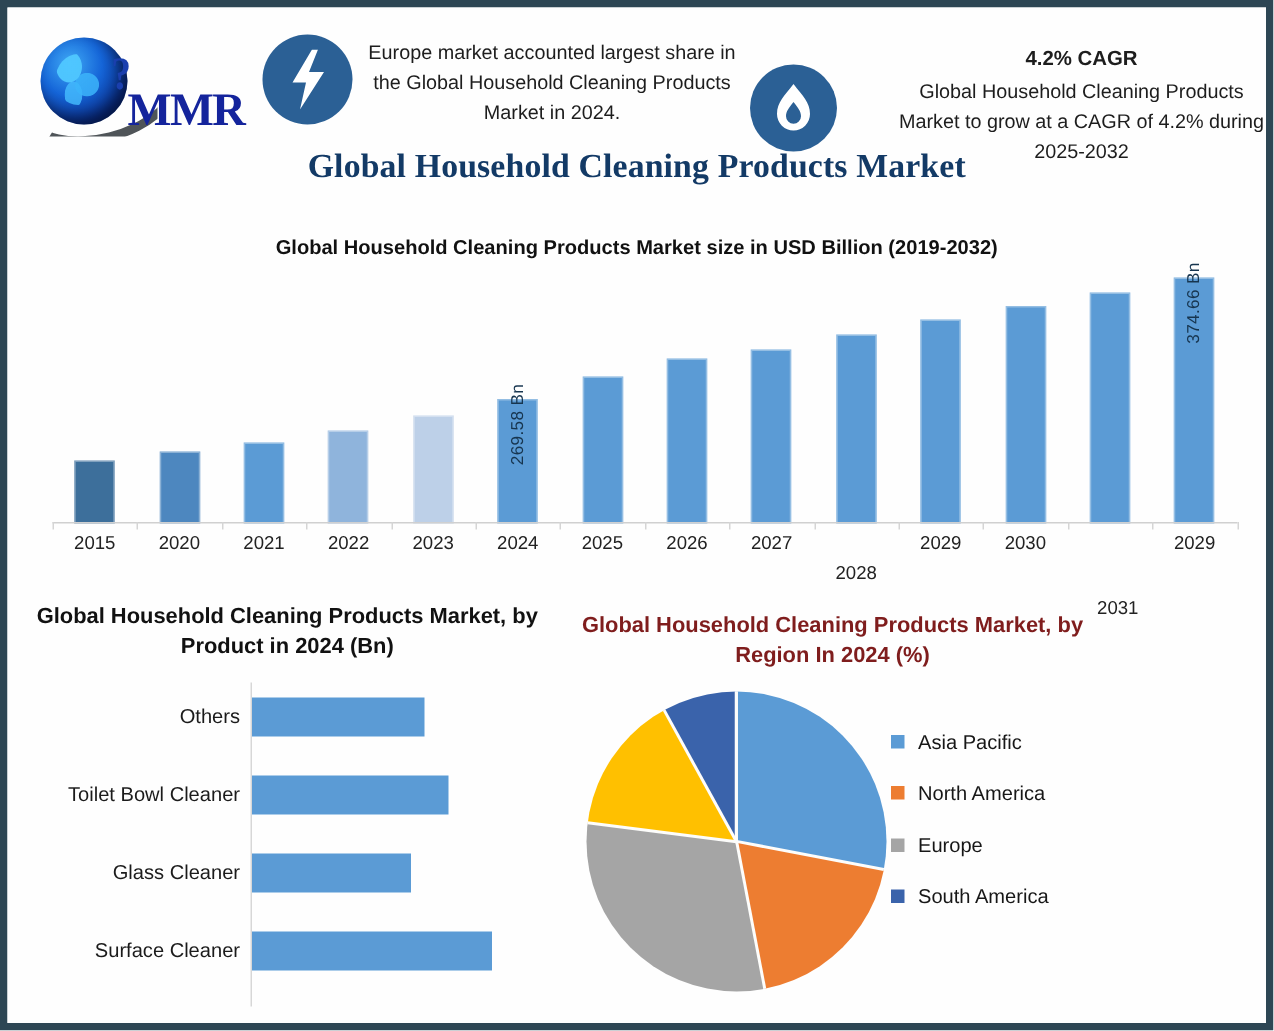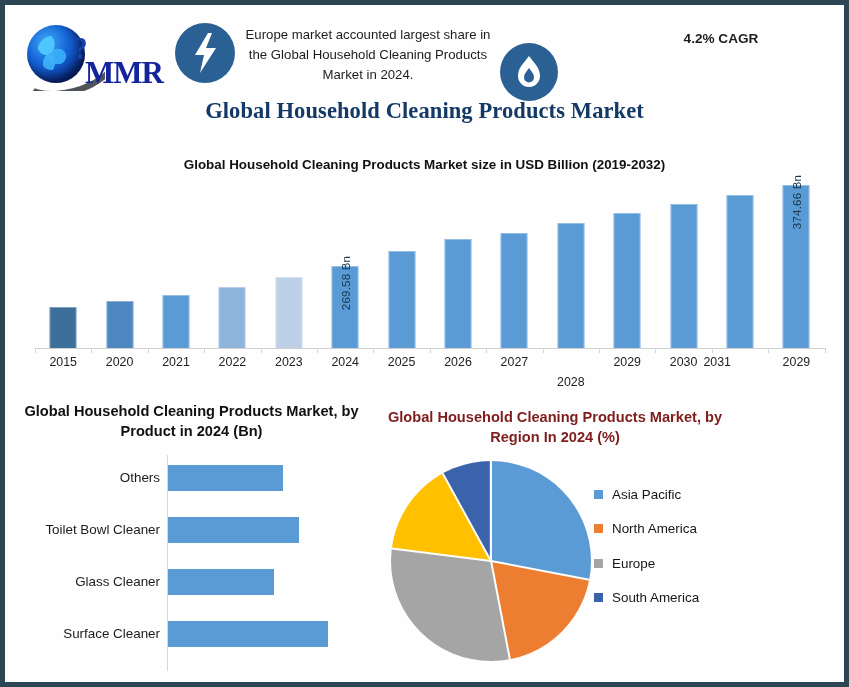--- a/index.html
+++ b/index.html
@@ -92,20 +92,21 @@
     <div class="hdr-txt" style="left:238px;top:20px;width:250px;">Europe market accounted largest share in the Global Household Cleaning Products Market in 2024.</div>
 
     <div class="circ" style="left:495px;top:38px;width:58px;height:58px;">
       <svg class="bolt" width="26" height="34" viewBox="0 0 26 34">
         <path d="M13 1 C 7 9, 2 13, 2 21 a11 11 0 0 0 22 0 C24 13, 19 9, 13 1 Z" fill="#ffffff"></path>
         <path d="M13 13 C 10 17, 8 19, 8 22.5 a5 5 0 0 0 10 0 C18 19, 16 17, 13 13 Z" fill="#2b6095"></path>
       </svg>
     </div>
 
     <div class="hdr-txt" style="left:590px;top:24px;width:252px;font-weight:700;font-size:13.6px;">4.2% CAGR</div>
+    <div class="hdr-txt" style="left:588px;top:46px;width:256px;">Global Household Cleaning Products Market to grow at a CAGR of 4.2% during 2025-2032</div>
 
     <div class="main-title">Global Household Cleaning Products Market</div>
 
     <div class="chart1-title">Global Household Cleaning Products Market size in USD Billion (2019-2032)</div>
     <div id="chart1">
         <div class="col" style="left: 0px;">
           <div class="bar" style="height: 42px; background: rgb(61, 111, 155);"></div>
         </div>
         <div class="col" style="left: 56.4px;">
           <div class="bar" style="height: 48px; background: rgb(77, 135, 191);"></div>
@@ -175,21 +176,21 @@
         <div class="yearlbl" style="left: 142.8px;">2021</div>
         <div class="yearlbl" style="left: 199.2px;">2022</div>
         <div class="yearlbl" style="left: 255.6px;">2023</div>
         <div class="yearlbl" style="left: 312px;">2024</div>
         <div class="yearlbl" style="left: 368.4px;">2025</div>
         <div class="yearlbl" style="left: 424.8px;">2026</div>
         <div class="yearlbl" style="left: 481.2px;">2027</div>
         <div class="yearlbl" style="left: 537.6px; margin-top: 20px;">2028</div>
         <div class="yearlbl" style="left: 594px;">2029</div>
         <div class="yearlbl" style="left: 650.4px;">2030</div>
-        <div class="yearlbl" style="left: 684px;">2031</div>
+        <div class="yearlbl" style="left: 712px; margin-top: 43px;">2031</div>
         <div class="yearlbl" style="left: 763.2px;">2029</div>
       </div>
 
     <div class="chart2-title">Global Household Cleaning Products Market, by Product in 2024 (Bn)</div>
     <div id="chart2">
       <div class="cataxis"></div>
     <div class="hlabel" style="top: 15px;">Others</div>
         <div class="hbar" style="top: 10px; width: 115px; background: rgb(91, 155, 213);"></div>
         <div class="hlabel" style="top: 67px;">Toilet Bowl Cleaner</div>
         <div class="hbar" style="top: 62px; width: 131px; background: rgb(91, 155, 213);"></div>

